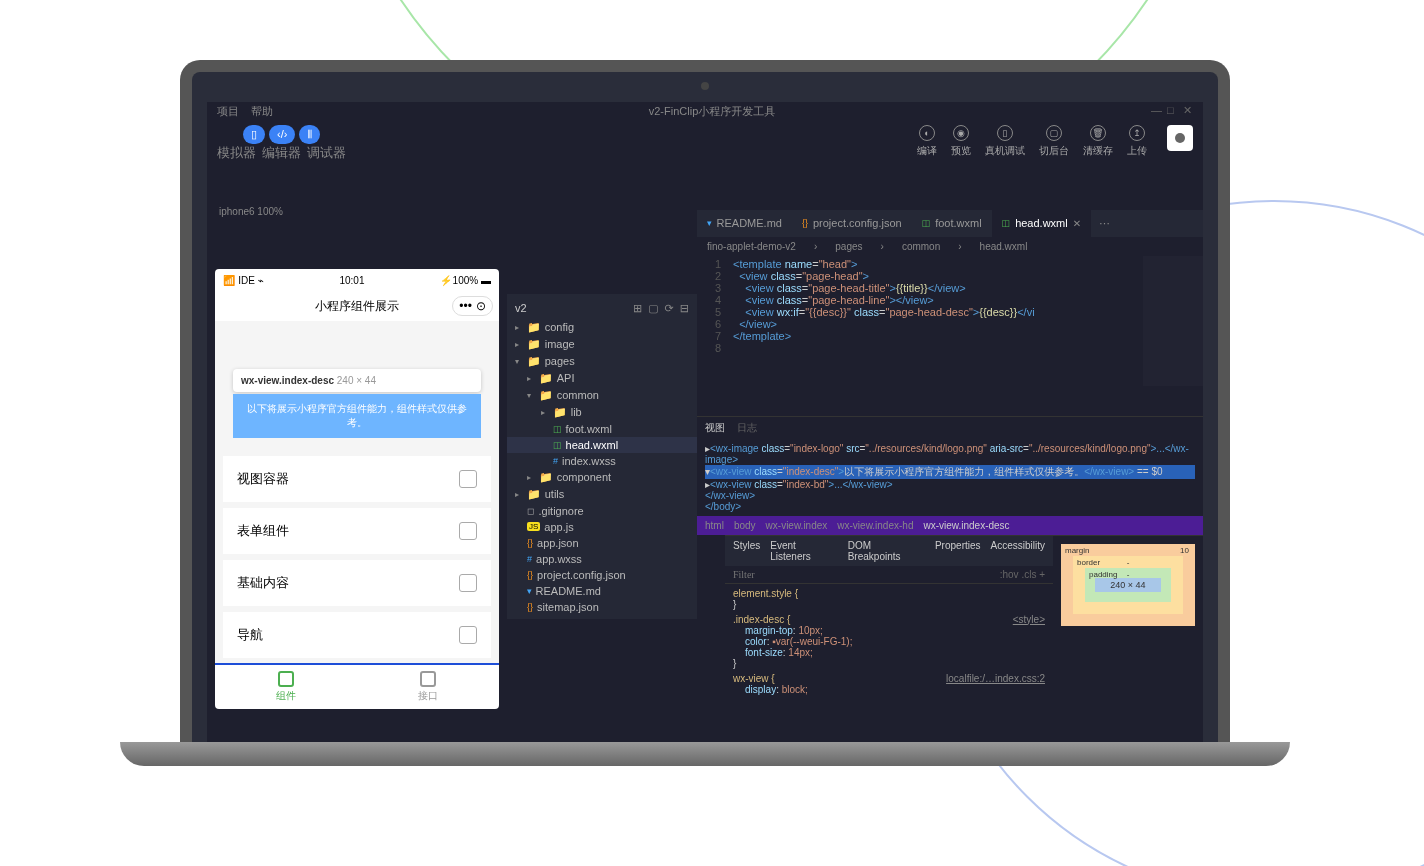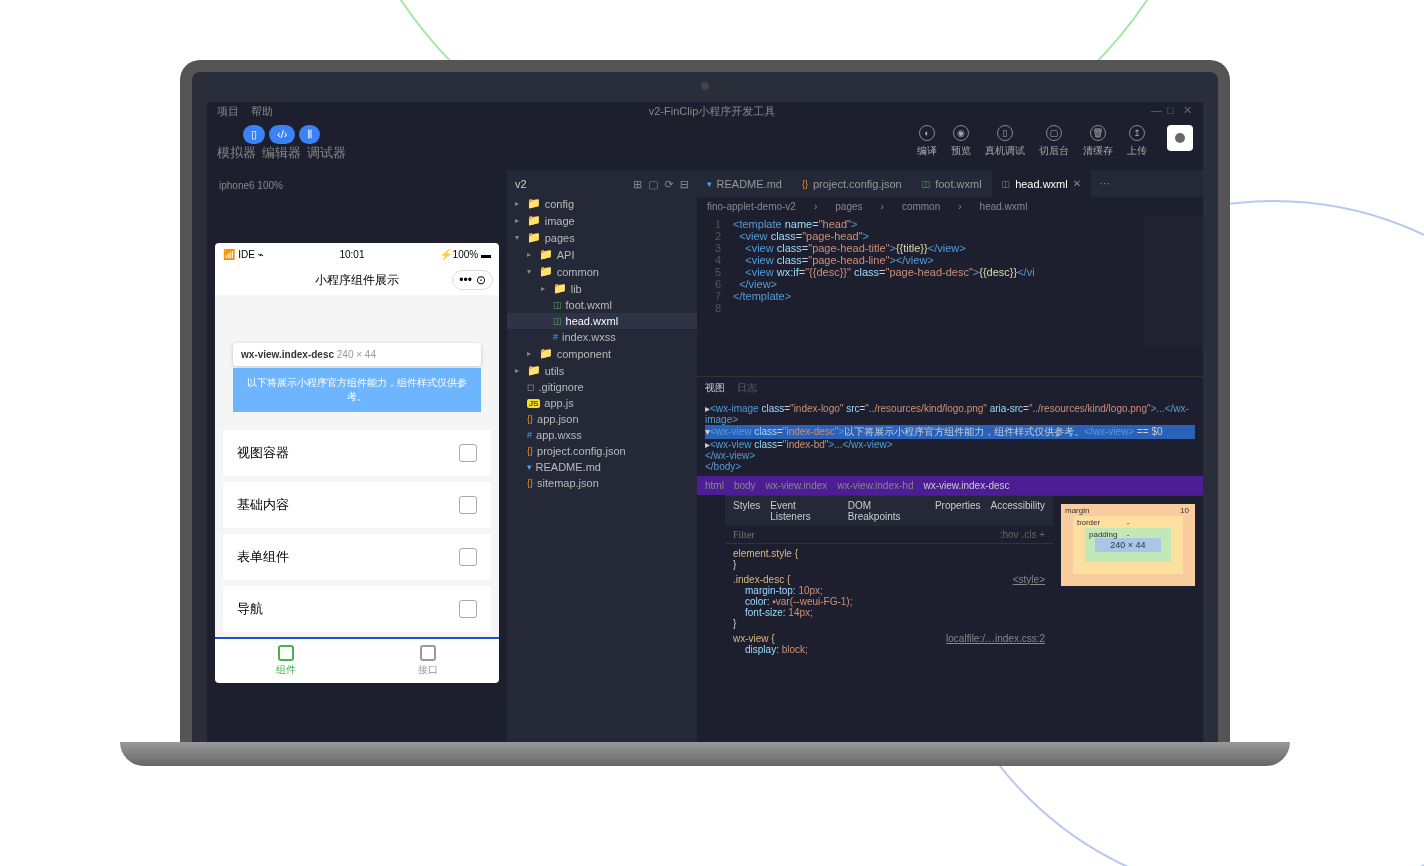--- a/index.html
+++ b/index.html
@@ -20,21 +20,21 @@
 .tool-btn-group { display: flex; flex-direction: column; align-items: center; }
 .tool-icon-row { display: flex; gap: 4px; }
 .tool-pill { background: #3b82f6; padding: 3px 8px; border-radius: 10px; color: #fff; }
 .tool-label-row { display: flex; gap: 6px; font-size: 13px; color: #888; margin-top: 0; }
 .toolbar-spacer { flex: 1; }
 .action-btns { display: flex; gap: 14px; margin-right: 10px; }
 .action-btn { display: flex; flex-direction: column; align-items: center; gap: 3px; font-size: 10px; color: #aaa; cursor: pointer; }
 .action-icon { width: 16px; height: 16px; border: 1px solid #888; border-radius: 50%; display: flex; align-items: center; justify-content: center; font-size: 9px; }
 .avatar { width: 26px; height: 26px; background: #fff; border-radius: 4px; display: flex; align-items: center; justify-content: center; }
 .avatar-head { width: 10px; height: 10px; background: #666; border-radius: 50%; }
-.main-row { display: flex; flex: 1; overflow: hidden; }
+.main-row { display: flex; flex: 1; overflow: hidden; align-items: center; }
 .sim-panel { width: 300px; background: #1e1f2e; padding: 8px; display: flex; flex-direction: column; }
 .sim-info { font-size: 10px; color: #888; padding: 2px 4px; }
 .phone { background: #fff; border-radius: 4px; margin-top: 50px; height: 440px; display: flex; flex-direction: column; color: #000; }
 .phone-status { display: flex; justify-content: space-between; padding: 6px 8px; font-size: 10px; }
 .phone-header { text-align: center; font-size: 12px; padding: 6px; position: relative; font-weight: 500; }
 .phone-header-pill { position: absolute; right: 6px; top: 4px; display: flex; gap: 4px; border: 1px solid #ddd; border-radius: 12px; padding: 2px 6px; align-items: center; }
 .phone-body { background: #f5f5f5; flex: 1; padding: 8px; overflow: hidden; }
 .tooltip { background: #fff; padding: 6px 8px; border-radius: 4px; font-size: 10px; box-shadow: 0 1px 4px rgba(0,0,0,0.2); margin: 40px 10px 2px; }
 .tooltip b { color: #333; }
 .tooltip span { color: #999; }
@@ -193,25 +193,25 @@
             </div>
             <div class="phone-body">
               <div class="tooltip"><b>wx-view.index-desc</b> <span>240 × 44</span></div>
               <div class="selection">以下将展示小程序官方组件能力，组件样式仅供参考。</div>
               <div id="sim-items">
                   <div class="list-item">
                     <span>视图容器</span>
                     <div class="list-icon"></div>
                   </div>
                   <div class="list-item">
+                    <span>表单组件</span>
+                    <div class="list-icon"></div>
+                  </div>
+                  <div class="list-item">
                     <span>基础内容</span>
-                    <div class="list-icon"></div>
-                  </div>
-                  <div class="list-item">
-                    <span>表单组件</span>
                     <div class="list-icon"></div>
                   </div>
                   <div class="list-item">
                     <span>导航</span>
                     <div class="list-icon"></div>
                   </div>
                 </div>
             </div>
             <div class="phone-tabs">
               <div class="phone-tab active"><div class="phone-tab-icon"></div><span>组件</span></div>

